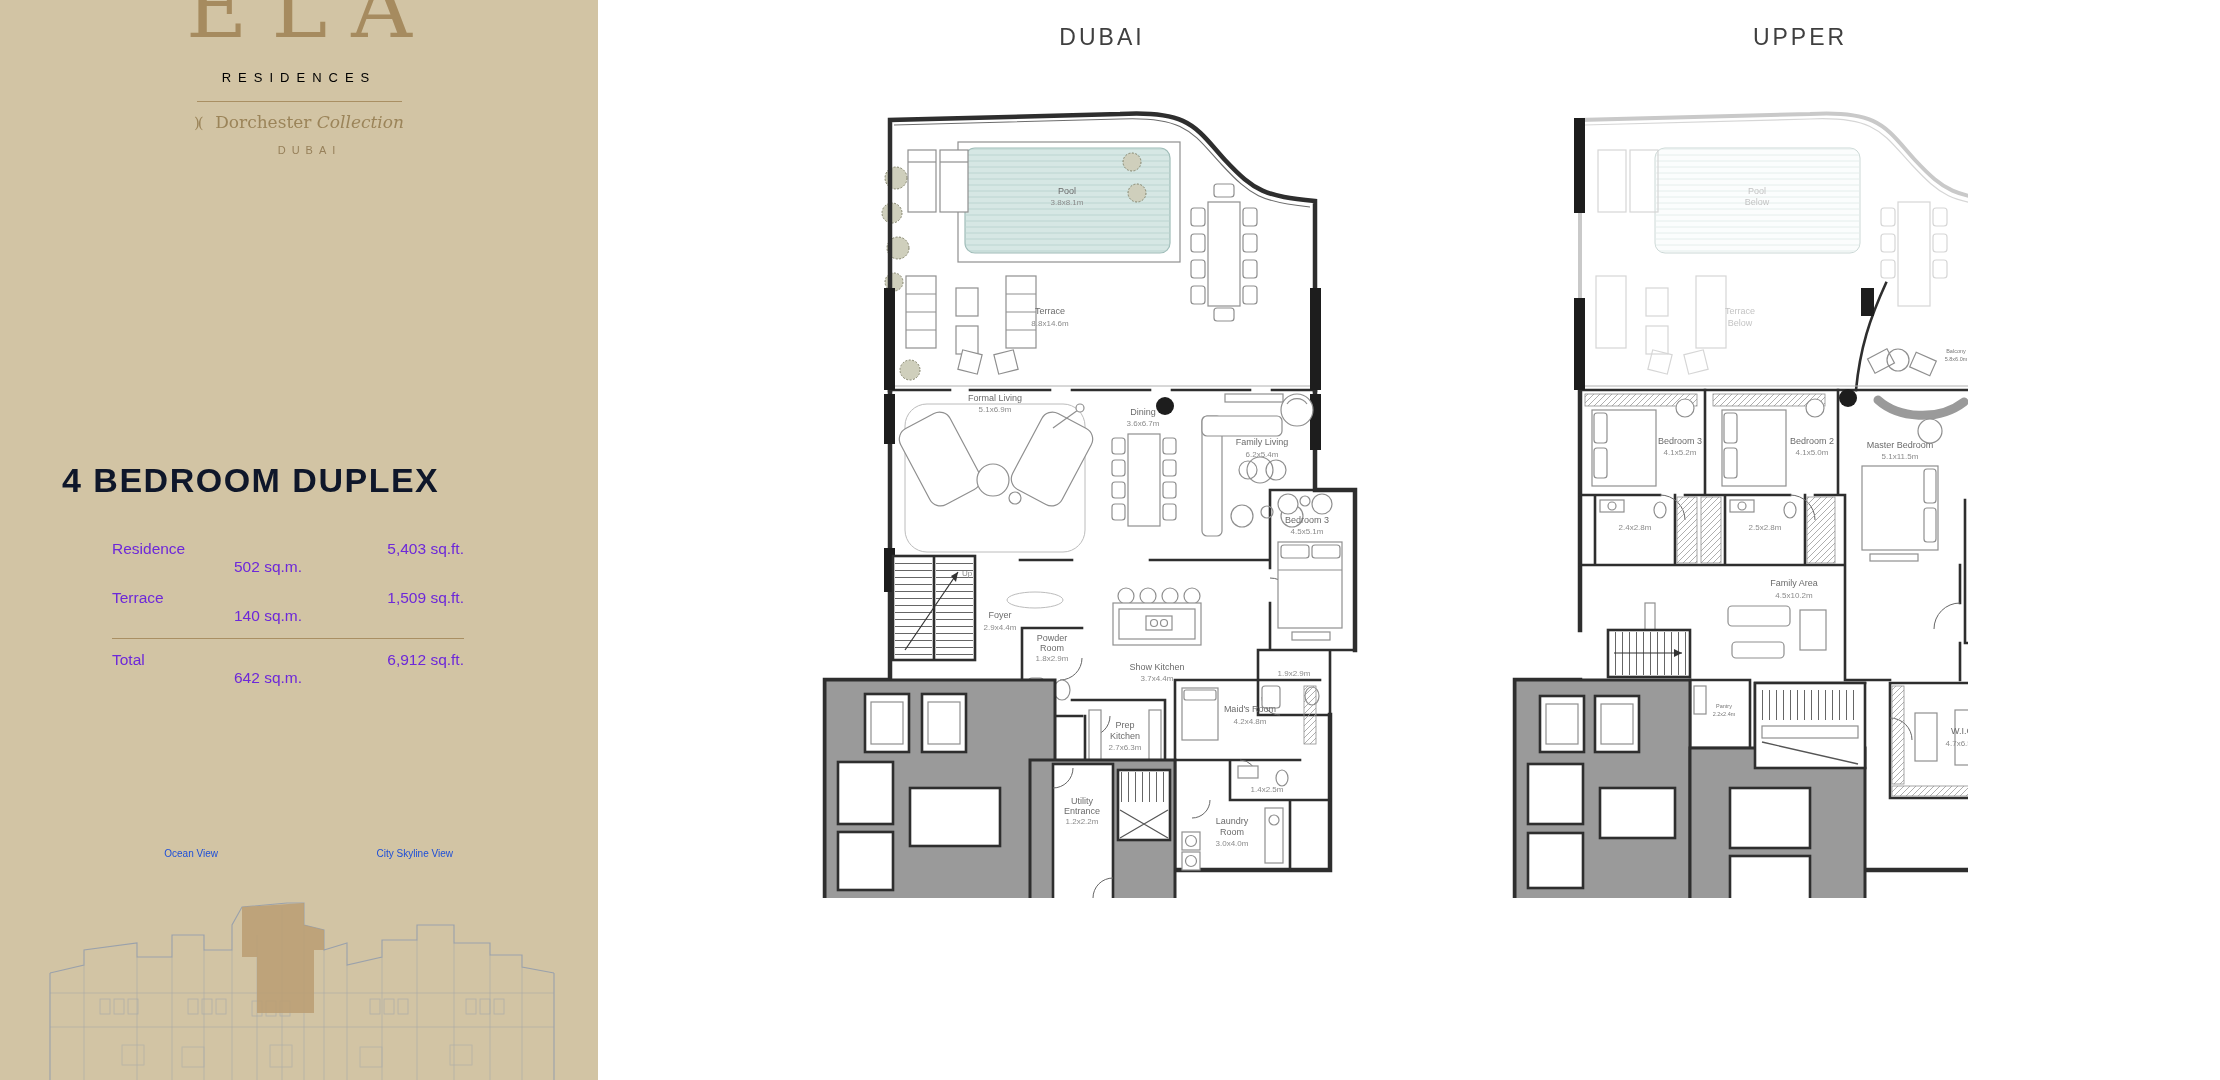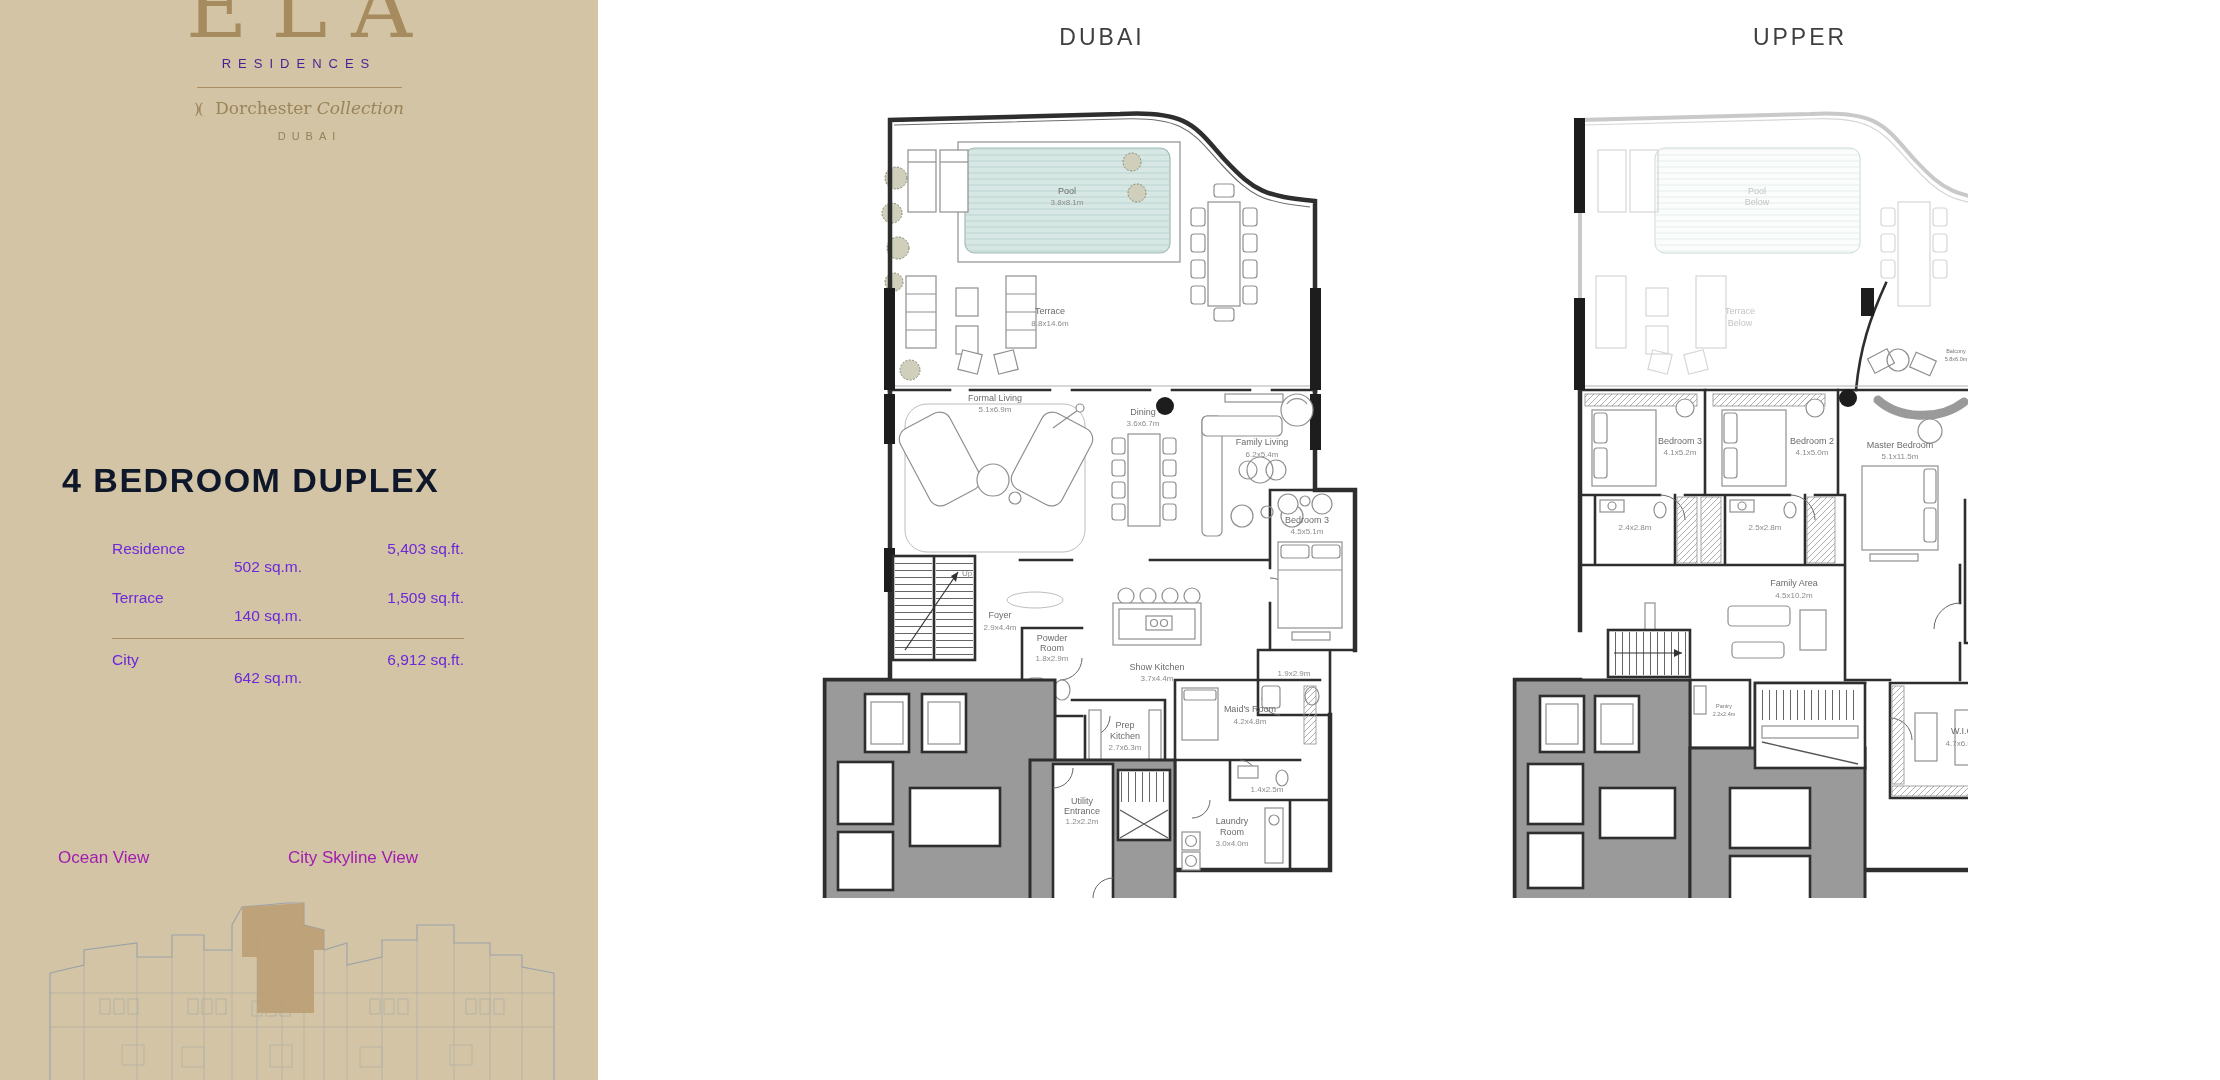--- a/index.html
+++ b/index.html
@@ -3,35 +3,35 @@
 <meta charset="utf-8">
 <style>
   html,body{margin:0;padding:0;background:#fff;}
   .page{position:relative;width:1968px;height:1080px;overflow:hidden;background:#fff;
         font-family:"Liberation Sans",sans-serif;}
   
   .sidebar{position:absolute;left:0;top:0;width:598px;height:1080px;background:#d2c4a4;overflow:hidden;}
   .logo{width:100%;text-align:center;color:#a68b5f;}
   .brand{font-family:"DejaVu Serif",serif;font-size:84px;line-height:1;letter-spacing:24px;
          padding-left:24px;margin-top:-34px;white-space:nowrap;}
-  .residences{font-size:13px;letter-spacing:7px;color:#4c1d95;margin-top:6px;}
+  .residences{font-size:13px;letter-spacing:7px;color:#000000;margin-top:20px;}
   .logo-rule{width:205px;border:none;border-top:1px solid #a98f63;margin:16px auto 10px auto;}
   .collection{font-family:"DejaVu Serif",serif;font-size:17px;color:#9b8459;}
   .collection .mark{font-size:15px;letter-spacing:-2px;margin-right:8px;}
   .collection i{font-family:"DejaVu Serif",serif;}
   .dubai{font-size:11px;letter-spacing:6px;color:#97805a;margin-top:12px;padding-left:21px;}
   .unit-title{position:absolute;left:62px;top:438px;font-size:34px;letter-spacing:1.5px;
               color:#0f172a;white-space:nowrap;}
   .area-table{position:absolute;left:112px;top:540px;width:352px;color:#6d28d9;font-size:15.5px;}
   .area-row{display:flex;margin-bottom:13px;}
   .area-row .lbl{width:122px;}
   .area-row .sqm{width:118px;margin-top:18px;}
   .area-row .sqft{flex:1;text-align:right;}
   .area-divider{border:none;border-top:1px solid #a98f63;margin:2px 0 12px 0;}
-  .view-label{position:absolute;top:848px;font-size:17px;color:#a21caf;text-align:left;}
+  .view-label{position:absolute;top:848px;font-size:10px;color:#1d4ed8;text-align:right;}
   .view-ocean{left:58px;width:160px;}
   .view-city{left:288px;width:165px;}
   .siteplan{position:absolute;left:42px;top:895px;width:520px;height:185px;}
   
   .plan-title{position:absolute;top:24px;width:220px;text-align:center;font-size:23px;
               letter-spacing:3px;color:#3f3f3f;}
   .pt-lower{left:992px;}
   .pt-upper{left:1690px;}
   .plan{position:absolute;top:98px;width:590px;height:800px;}
   .plan-lower{left:810px;}
@@ -86,21 +86,21 @@
         <span class="sqm">502 sq.m.</span>
         <span class="sqft">5,403 sq.ft.</span>
       </div>
       <div class="area-row">
         <span class="lbl">Terrace</span>
         <span class="sqm">140 sq.m.</span>
         <span class="sqft">1,509 sq.ft.</span>
       </div>
       <hr class="area-divider">
       <div class="area-row">
-        <span class="lbl">City</span>
+        <span class="lbl">Total</span>
         <span class="sqm">642 sq.m.</span>
         <span class="sqft">6,912 sq.ft.</span>
       </div>
     </div>
 
     <div class="view-label view-ocean">Ocean View</div>
     <div class="view-label view-city">City Skyline View</div>
 
     <svg class="siteplan" viewBox="0 0 520 185">
       <g class="site" stroke-width="1.1" opacity="0.8">

